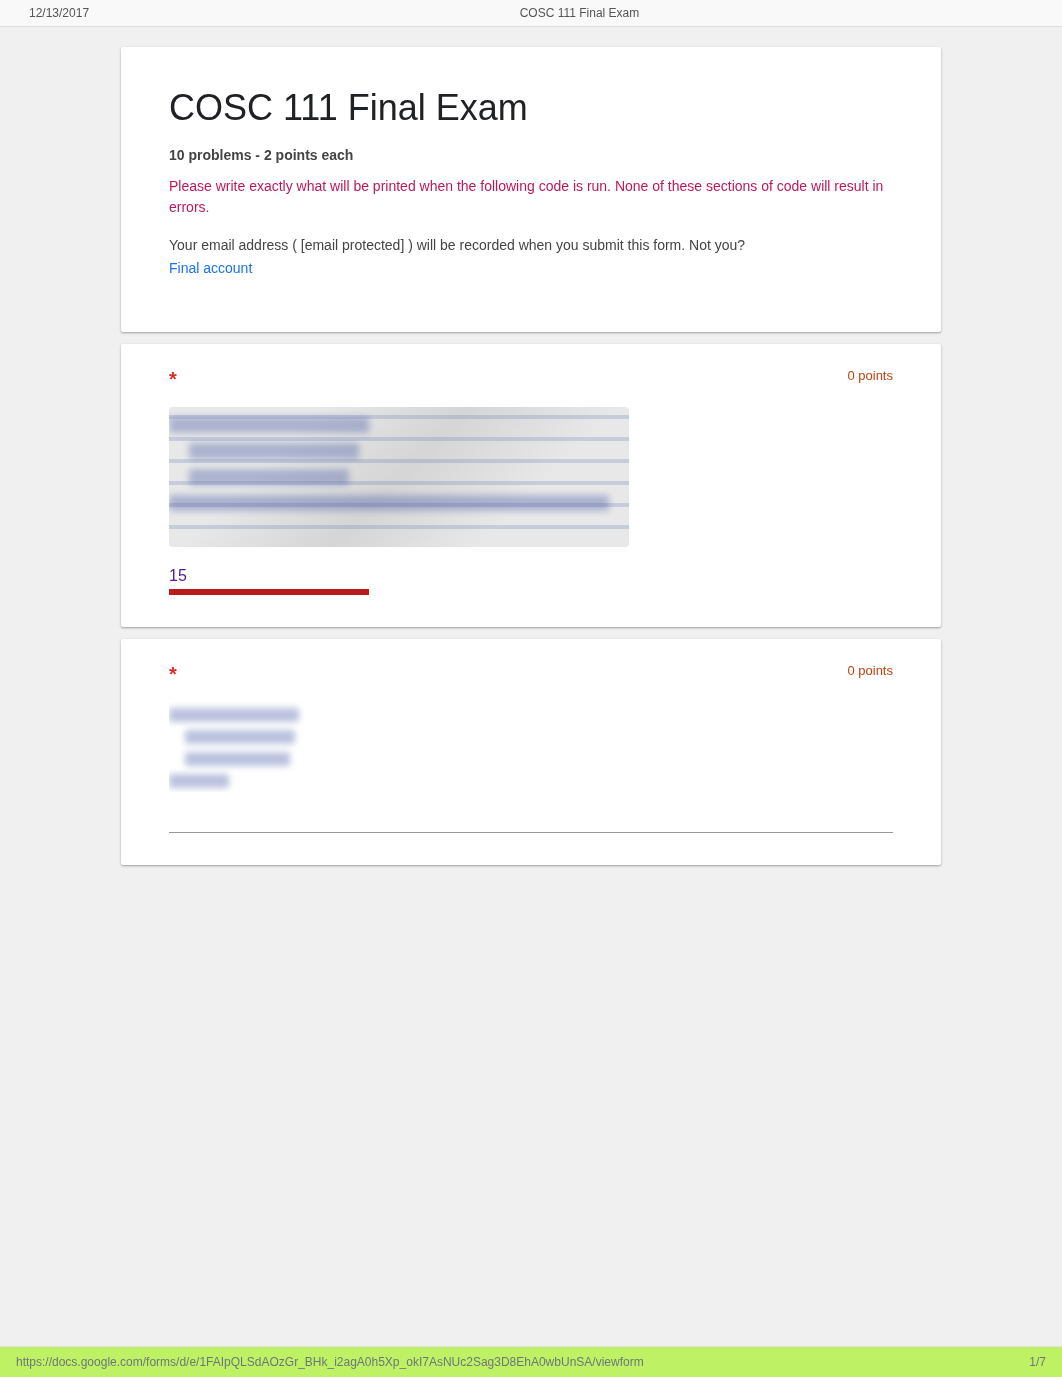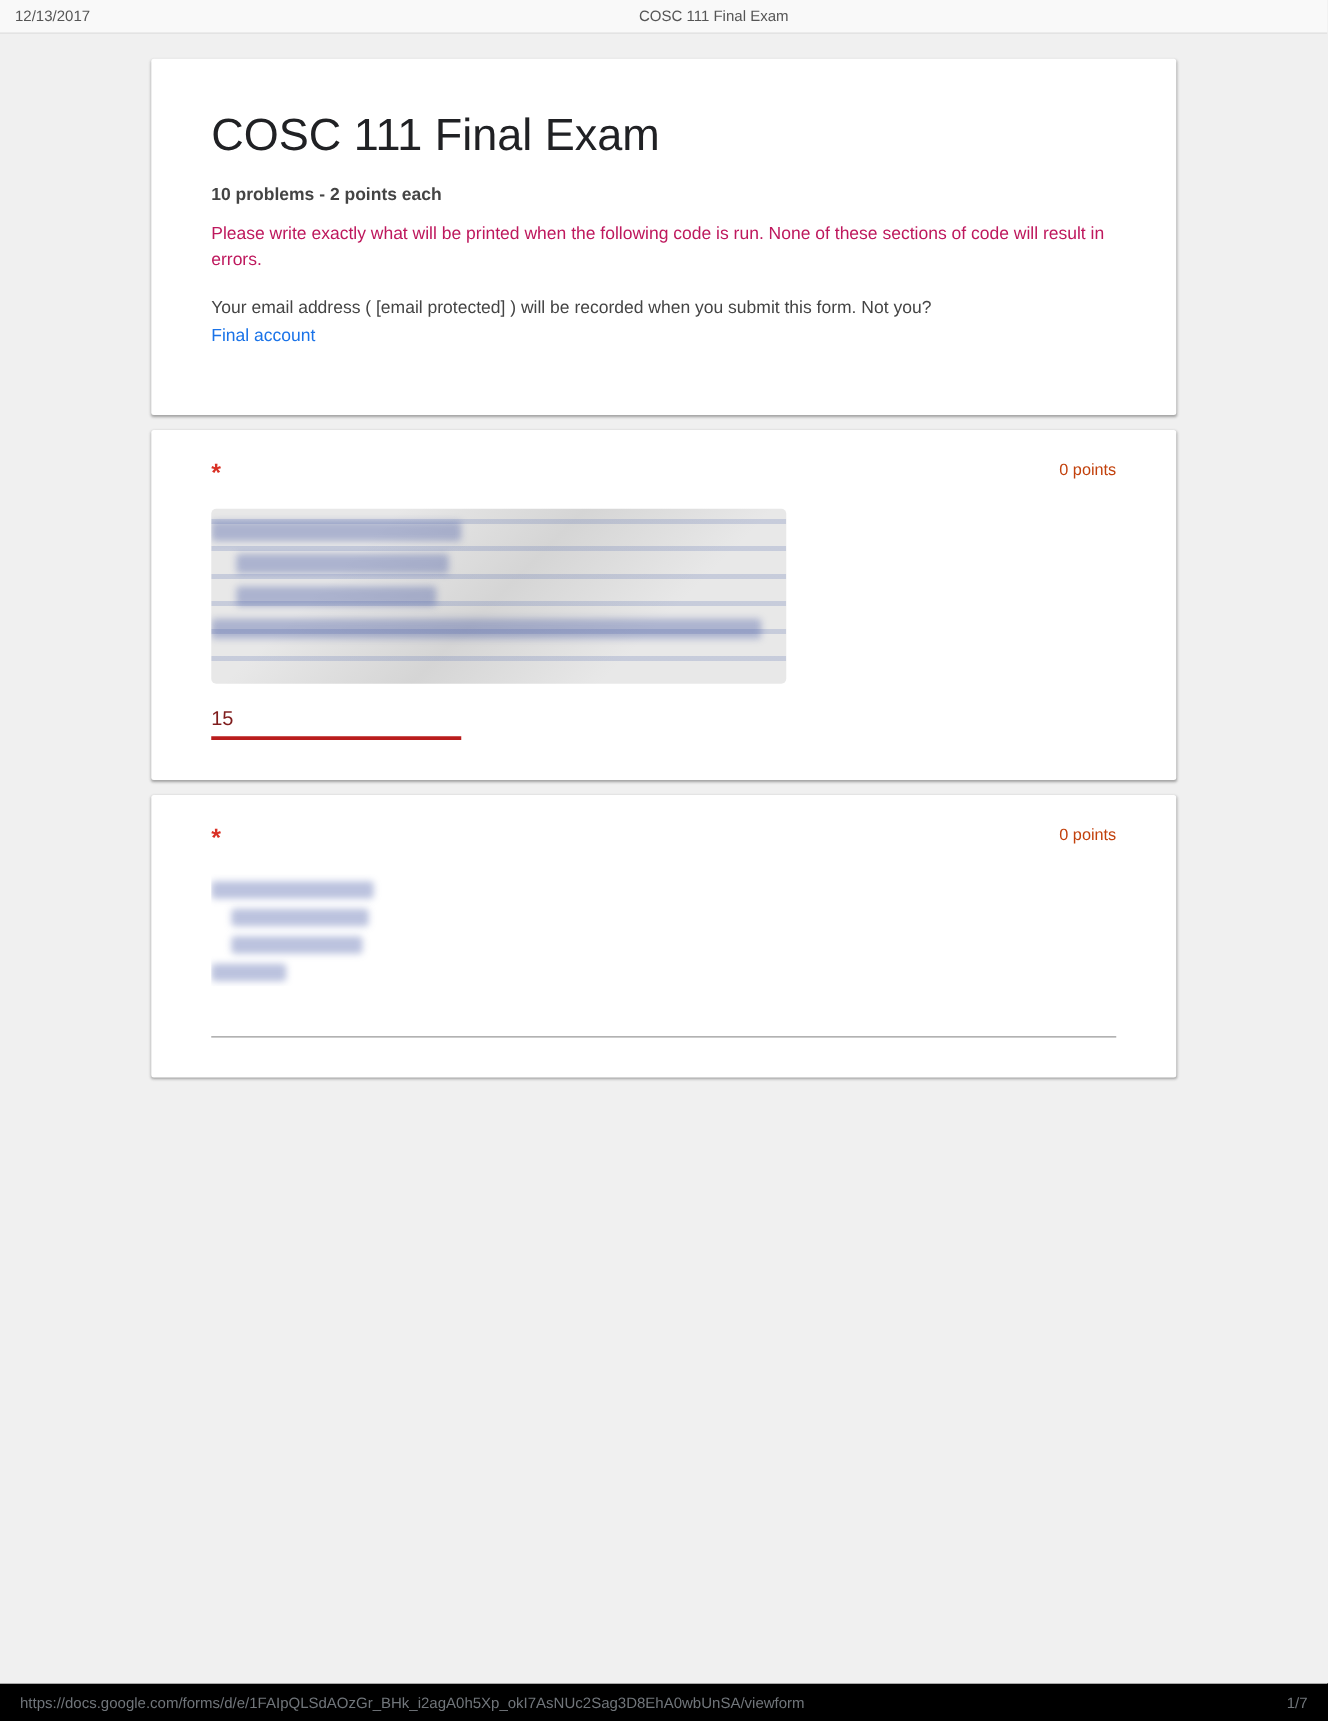--- a/index.html
+++ b/index.html
@@ -20,20 +20,21 @@
       align-items: center;
       padding: 6px 12px;
       background: #f9f9f9;
       border-bottom: 1px solid #ddd;
       font-size: 12px;
       color: #555;
     }
 
     .browser-bar .date {
       min-width: 80px;
+      margin-left: 17px;
     }
 
     .browser-bar .title {
       flex: 1;
       text-align: center;
     }
 
     .page-wrapper {
       max-width: 860px;
       margin: 20px auto;
@@ -170,29 +171,29 @@
       border-bottom: 1px solid #999;
       padding: 4px 0;
       font-size: 14px;
       outline: none;
       color: #202124;
       background: transparent;
     }
 
     .answer-value {
       font-size: 16px;
-      color: #7f1d1d;
+      color: #4c1d95;
       padding: 4px 0;
-      border-bottom: 3px solid #b91c1c;
+      border-bottom: 6px solid #b91c1c;
       min-width: 200px;
       display: inline-block;
     }
 
     .footer-bar {
-      background: #000000;
+      background: #bef264;
       border-top: 1px solid #e0e0e0;
       padding: 8px 16px;
       display: flex;
       justify-content: space-between;
       align-items: center;
       font-size: 12px;
       color: #70757a;
       position: fixed;
       bottom: 0;
       left: 0;

